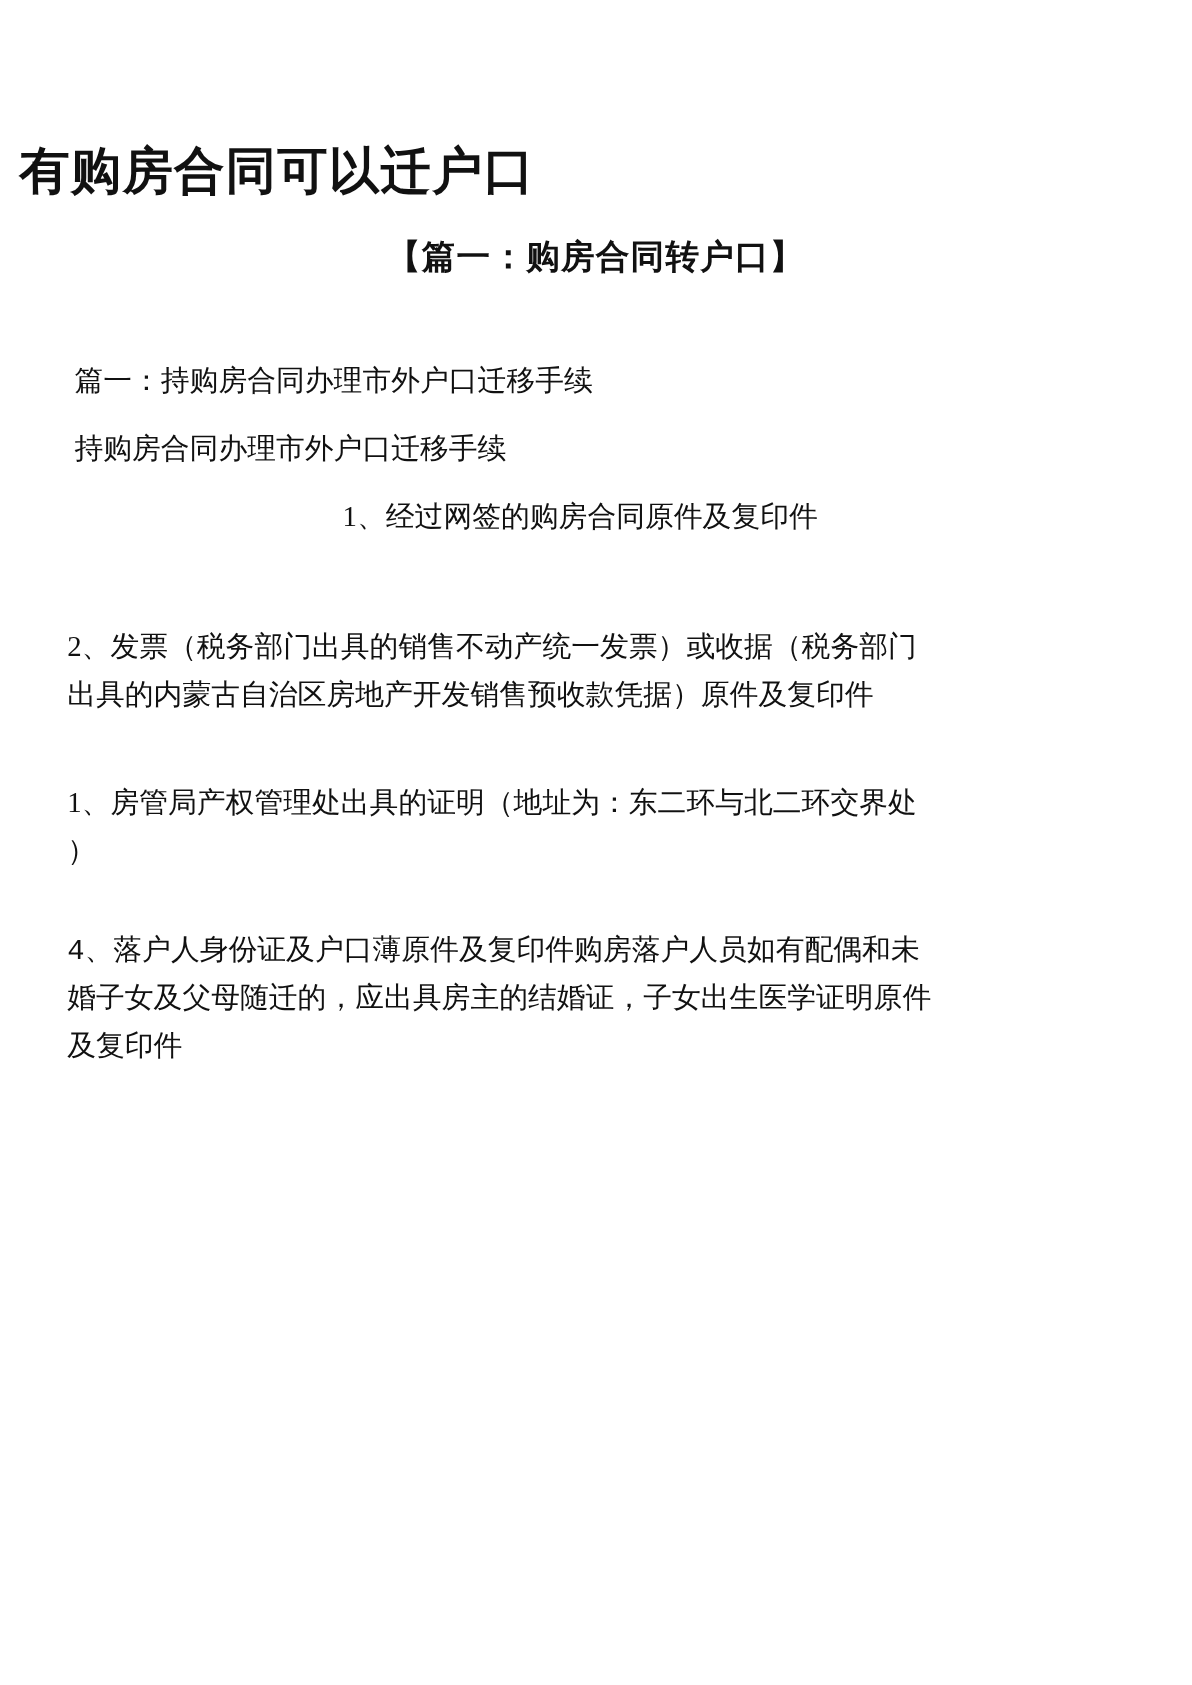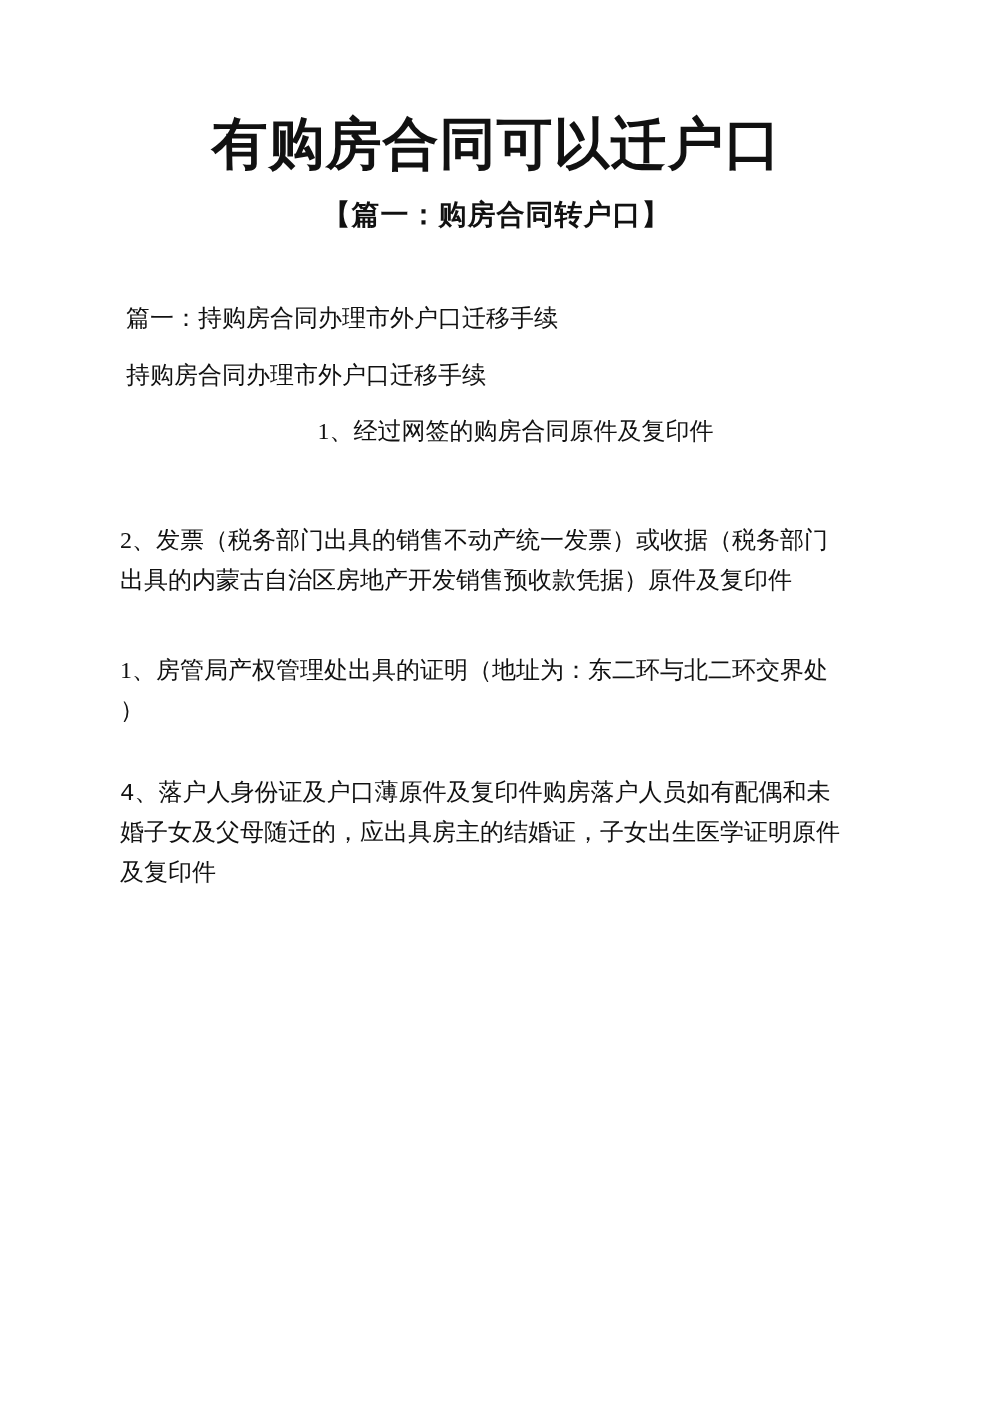--- a/index.html
+++ b/index.html
@@ -10,39 +10,38 @@
   .page {
     position: relative;
     width: 993px;
     height: 1404px;
     background: #ffffff;
     overflow: hidden;
     font-family: "Liberation Serif", "DejaVu Serif", serif;
     color: #111111;
   }
   .doc-title {
-    margin: 118px 0 0 0;
-    font-size: 56px;
+    margin: 118px 0 0 16px;
+    font-size: 42px;
     line-height: 52px;
     font-weight: 600;
-    text-align: center;
     letter-spacing: 1px;
     white-space: pre-line;
   }
   .doc-subtitle {
     margin: 26px 0 0 0;
     font-size: 28px;
     line-height: 38px;
     font-weight: 600;
     text-align: center;
     letter-spacing: 1px;
     white-space: pre-line;
   }
   .content {
-    padding-left: 120px;
+    padding-left: 56px;
     padding-right: 88px;
   }
   .para {
     margin: 0;
     font-size: 24px;
     line-height: 40px;
     font-weight: 400;
     white-space: pre-line;
     letter-spacing: 0;
   }

